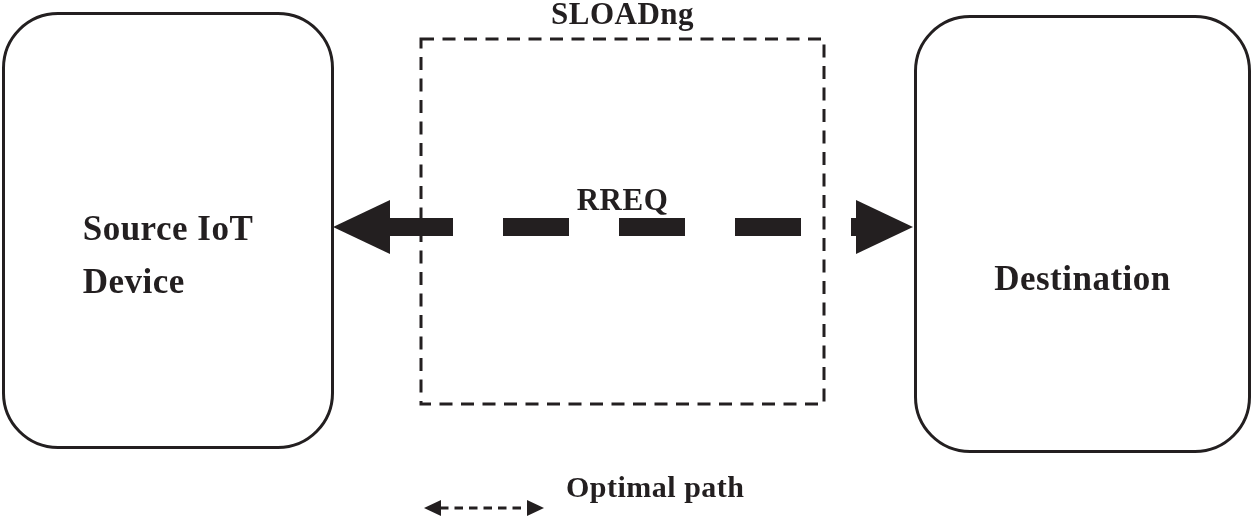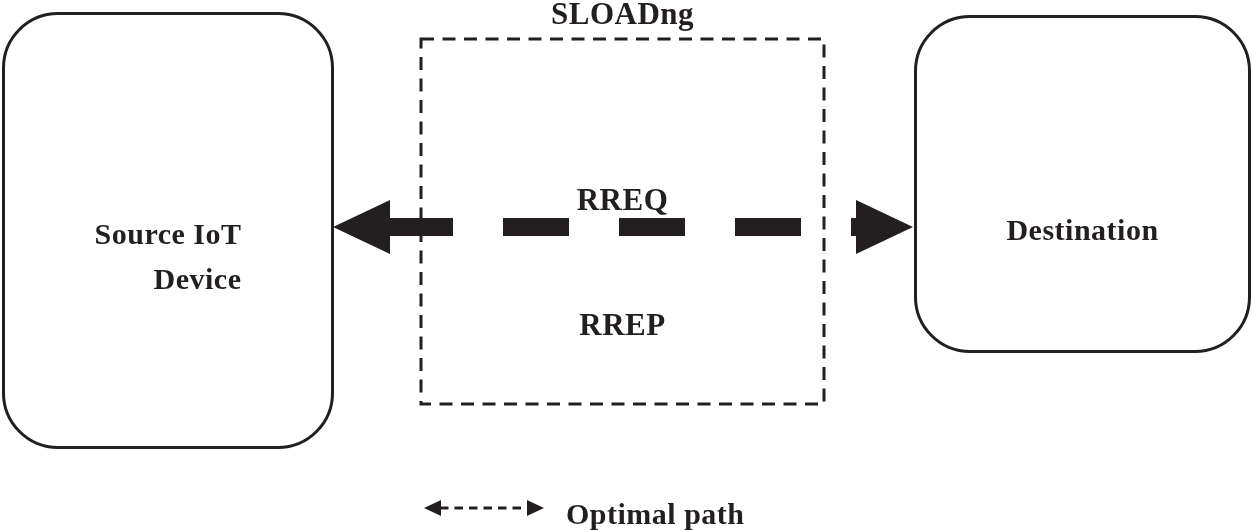--- a/index.html
+++ b/index.html
@@ -20,49 +20,49 @@
     border:3px solid var(--ink);
     border-radius:56px;
     background:var(--bg);
     display:flex;
     align-items:center;
     justify-content:center;
     box-sizing:border-box;
   }
   .node-box .node-label{
     font-weight:bold;
-    font-size:30px;
+    font-size:35px;
     line-height:1.5;
-    text-align:right;
+    text-align:left;
     white-space:pre-line;
     letter-spacing:0.5px;
   }
   #source-box{left:2px;top:12px;width:332px;height:437px;padding-top:50px;}
-  #destination-box{left:914px;top:15px;width:337px;height:338px;padding-top:90px;}
+  #destination-box{left:914px;top:15px;width:337px;height:438px;padding-top:90px;}
   .overlay{
     position:absolute;left:0;top:0;width:1253px;height:530px;
     color:var(--ink);
     pointer-events:none;
   }
   .float-label{
     position:absolute;
     font-weight:bold;
     font-size:31px;
     letter-spacing:0.5px;
     line-height:1.15;
     text-align:center;
     width:405px;
     left:420px;
   }
   #sloadng-title{top:-4px;}
   #rreq-label{top:170px;margin-top:12px;}
   #rrep-label{top:307px;}
   #optimal-path-label{
     position:absolute;
-    left:566px;top:497px;
+    left:566px;top:470px;
     font-weight:bold;
     font-size:30px;
     letter-spacing:0.5px;
   }
 </style>
 </head>
 <body>
 
 <div class="stage">
 
@@ -89,17 +89,16 @@
       <line x1="440" y1="508" x2="528" y2="508" stroke="currentColor" stroke-width="3" stroke-dasharray="8.5 6"></line>
       <polygon points="424,508 441,500 441,516" fill="currentColor"></polygon>
       <polygon points="544,508 527,500 527,516" fill="currentColor"></polygon>
     </g>
   </svg>
 
   <div class="float-label" id="sloadng-title">SLOADng</div>
 
   <div class="float-label" id="rreq-label">RREQ</div>
 
-  <div class="float-label" id="rrep-label">RREP</div>
 
   <div id="optimal-path-label">Optimal path</div>
 
 </div>
 
 </body></html>

